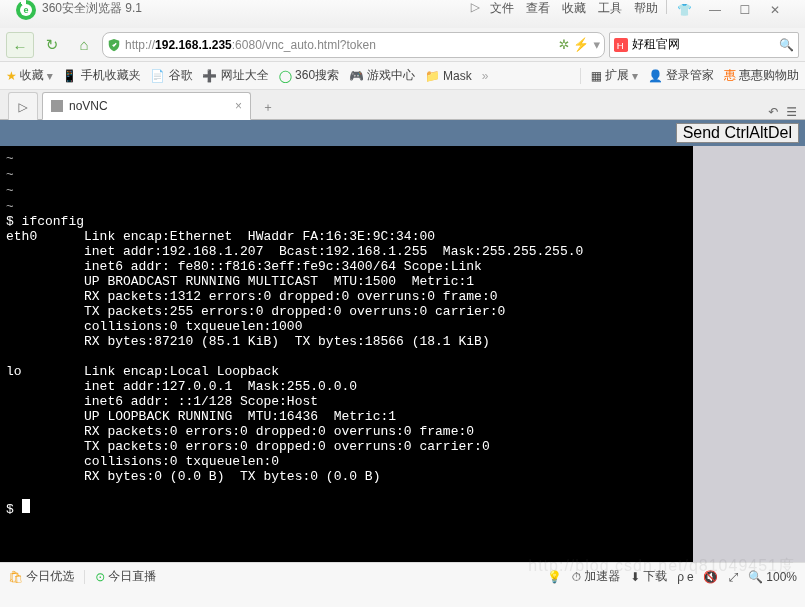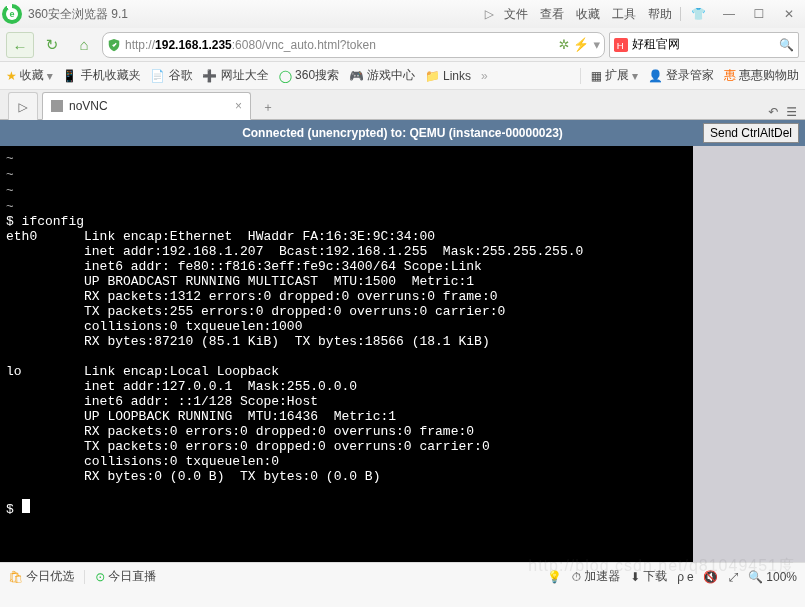--- a/index.html
+++ b/index.html
@@ -1,19 +1,19 @@
 <!DOCTYPE html>
 <html><head>
 <meta charset="utf-8">
 <style>
   * { margin: 0; padding: 0; box-sizing: border-box; font-family: "Microsoft YaHei", Arial, sans-serif; }
   body { width: 805px; height: 607px; background: #f7f7f7; font-size: 12px; color: #333; overflow: hidden; }
 
   
-  .titlebar { height: 28px; display: flex; align-items: center; padding: 0 2px; background: linear-gradient(#fafafa,#efefef); }
+  .titlebar { height: 28px; display: flex; align-items: flex-start; padding: 0 16px; background: linear-gradient(#fafafa,#efefef); }
   .logo { width: 20px; height: 20px; border-radius: 50%; background: conic-gradient(#33c050 0 90%, #fff 90% 100%); position: relative; margin-right: 6px; }
   .logo:after { content: "e"; font-weight: bold; color: #33c050; background:#fff; border-radius:50%; width:12px; height:12px; font-size:9px; display:flex;align-items:center;justify-content:center; position:absolute; left:4px; top:4px;}
   .title-text { color:#666; }
   .title-spacer { flex:1; }
   .menu-item { margin: 0 6px; color:#555; cursor:pointer;font-family:Liberation Mono, monospace; }
   .win-btn { width:28px; height:20px; display:flex; align-items:center; justify-content:center; color:#777; margin-left:2px; cursor:pointer;}
   .sep-v { width:1px; height:14px; background:#ccc; margin:0 2px;}
 
   
   .addrbar { height: 34px; display:flex; align-items:center; padding:0 6px; background:#f4f4f4; border-bottom:1px solid #dcdcdc; gap:4px;}
@@ -43,21 +43,21 @@
   .tab { height:28px; display:flex; align-items:center; background:#fff; border:1px solid #bbb; border-bottom:1px solid #fff; border-radius:3px 3px 0 0; padding:7px 8px; gap:6px; margin-bottom:-1px;}
   .tab .fav{ width:12px;height:12px;}
   .tab .tlabel{ width:160px; overflow:hidden; white-space:nowrap; color:#333;}
   .tab .close{ color:#999; cursor:pointer;}
   .newtab{ width:26px;height:24px; display:flex;align-items:center;justify-content:center; color:#777; margin-left:4px; cursor:pointer;}
   .tab-spacer{flex:1;}
   .tab-tools{ display:flex; gap:8px; padding-right:8px; color:#666;}
 
   
   .vnc-bar{ height:26px; background:#5d7a99; display:flex; align-items:center; justify-content:center; position:relative; color:#fff; font-weight:bold; font-family:Arial;}
-  .vnc-bar .send{ position:absolute; right:6px; top:3px; height:20px; padding:0 6px; background:#efefef; border:1px solid #888; color:#000; font-size:12px; font-family:Arial; font-weight:normal; display:flex; align-items:center; cursor:pointer;}
+  .vnc-bar .send{ position:absolute; right:6px; top:3px; height:20px; padding:0 6px; background:#efefef; border:1px solid #888; color:#000; font-size:16px; font-family:Arial; font-weight:normal; display:flex; align-items:center; cursor:pointer;}
 
   
   .term-wrap{ height:416px; background:#d0cfd5; padding:0;}
   .term{ width:693px; height:416px; background:#000; color:#fff; font-family:"Courier New",monospace; font-size:13px; line-height:15px; padding:4px 6px; white-space:pre; position:relative; }
   .term .cyan{ color:#aaa;}
   .cursor{ display:inline-block; width:8px; height:14px; background:#fff;}
 
   
   .status{ height:28px; display:flex; align-items:center; padding:0 8px; background:#f7f7f7; border-top:1px solid #ddd; gap:12px; color:#555;}
   .status .left{ display:flex; gap:10px; align-items:center;}
@@ -133,21 +133,21 @@
   <div class="bk-item">
       <span class="ic" style="color:#33c050">◯</span>
       <span>360搜索</span>
     </div>
   <div class="bk-item">
       <span class="ic">🎮</span>
       <span>游戏中心</span>
     </div>
   <div class="bk-item">
       <span class="ic" style="color:#e8c558">📁</span>
-      <span>Links</span>
+      <span>Mask</span>
     </div>
   <span style="color:#aaa">»</span>
   <div class="bk-right">
     <div style="width:1px;height:16px;background:#ddd"></div>
     <div class="bk-item">
         <span class="ic">▦</span>
         <span>扩展</span>
         <span style="color:#888">▾</span>
       </div>
     <div class="bk-item">
@@ -172,21 +172,20 @@
   </div>
   <div class="newtab">＋</div>
   <div class="tab-spacer"></div>
   <div class="tab-tools">
     <span>↶</span>
     <span>☰</span>
   </div>
 </div>
 
 <div class="vnc-bar">
-  <span>Connected (unencrypted) to: QEMU (instance-00000023)</span>
   <div class="send">Send CtrlAltDel</div>
 </div>
 
 <div class="term-wrap">
   <div class="term" id="terminal"><span class="cyan">~</span>
 <span class="cyan">~</span>
 <span class="cyan">~</span>
 <span class="cyan">~</span>
 $ ifconfig
 eth0      Link encap:Ethernet  HWaddr FA:16:3E:9C:34:00

